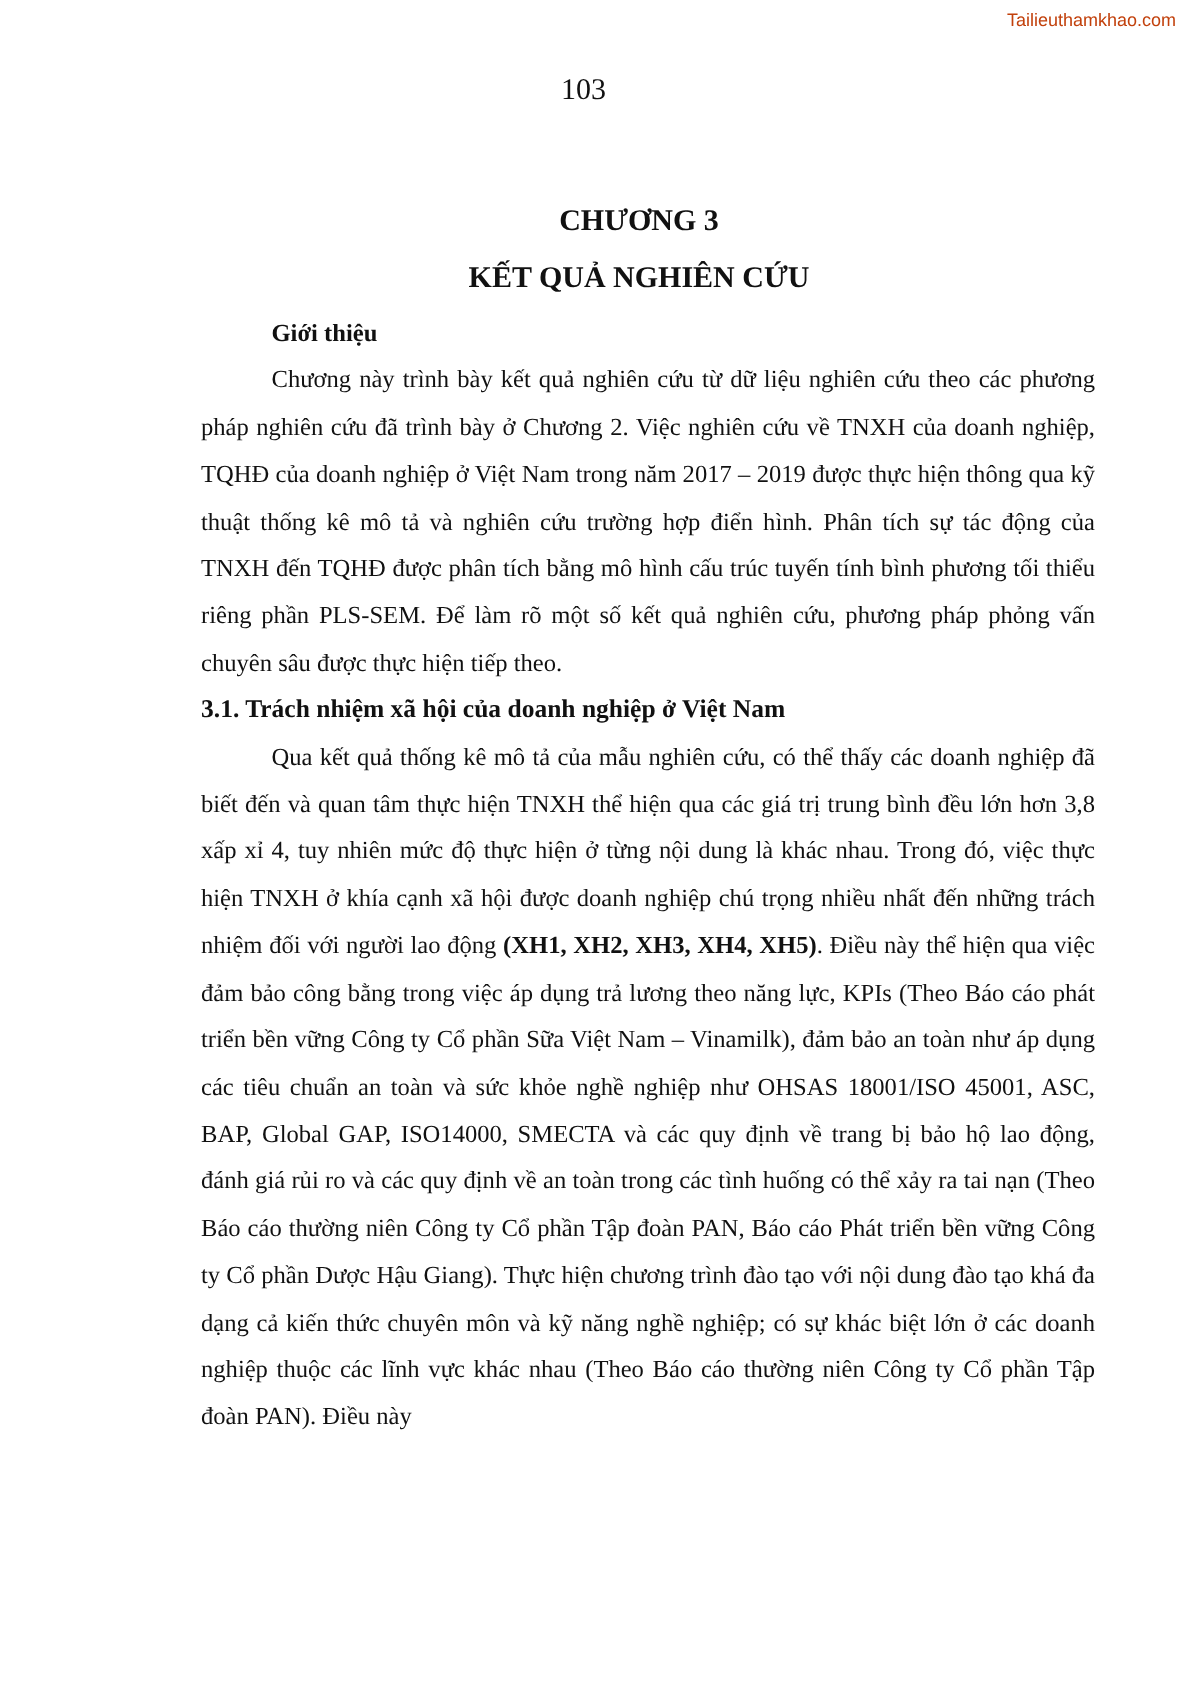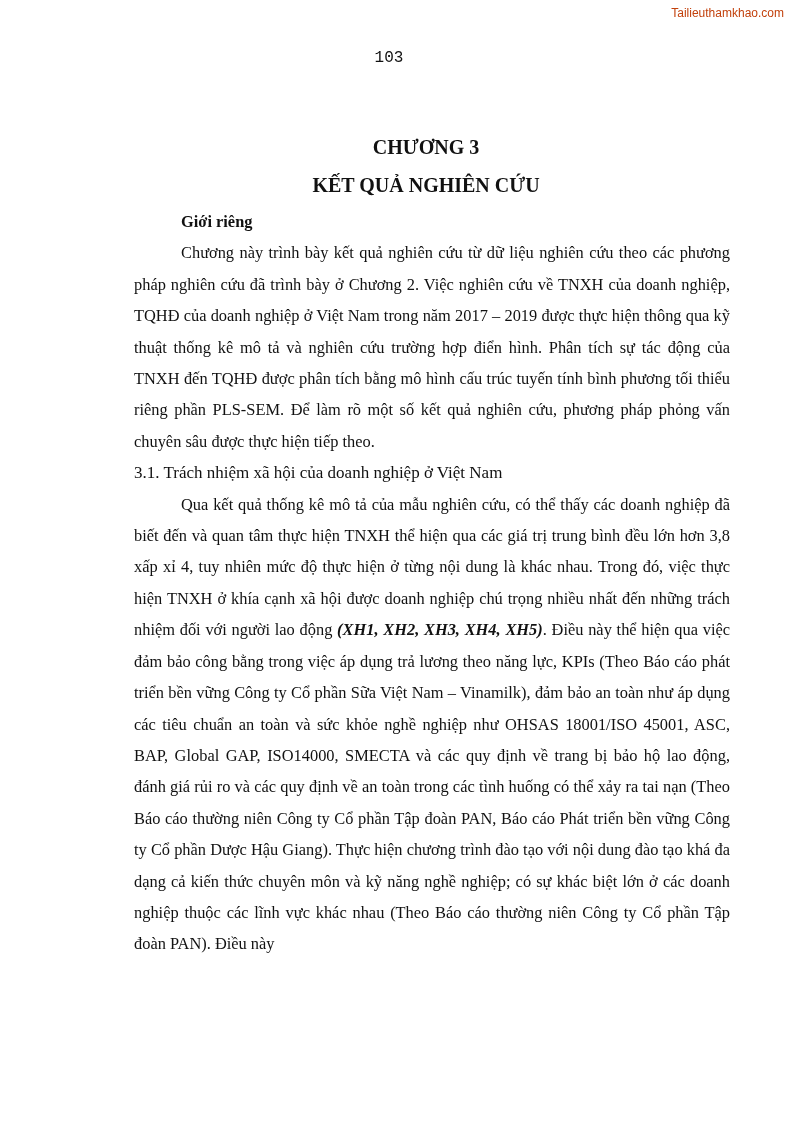--- a/index.html
+++ b/index.html
@@ -8,51 +8,51 @@
       font-family: "Liberation Serif", "DejaVu Serif", serif;
       color: #111111;
     }
     .watermark {
       position: absolute; top: 6px; right: 10px;
       font-family: "Liberation Sans", "DejaVu Sans", sans-serif;
       font-size: 12px; color: #c2410c;
     }
     .page-number {
       position: absolute; top: 49px; left: 0; width: 778px;
-      text-align: center; font-size: 16px; font-family: Liberation Mono, monospace;
+      text-align: center; font-size: 20px;
     }
     .chapter-label {
       position: absolute; top: 136px; left: 0; width: 852px;
       text-align: center; font-size: 20px; font-weight: bold;
     }
     .chapter-title {
       position: absolute; top: 174px; left: 0; width: 852px;
       text-align: center; font-size: 20px; font-weight: bold;
     }
     .content {
       position: absolute; top: 206px; left: 134px; width: 596px;
       font-size: 16.4px; line-height: 31.4px;
     }
     .intro-heading { font-weight: bold; margin: 0; padding-left: 47px; }
     p.para { margin: 0; text-align: justify; text-indent: 47px; }
-    .h2 { font-weight: normal; margin: 0; font-size: 17px; }
+    .h2 { font-weight: bold; margin: 0; font-size: 17px; }
     .h3 { font-weight: bold; font-style: italic; margin: 0; font-size: 17px; white-space: nowrap; }
-    .em-bi { font-weight: bold; font-style: italic; }
+    .em-bi { font-weight: bold; }
   </style>
 </head>
 <body>
 
 <div class="watermark">Tailieuthamkhao.com</div>
 
 <div class="page-number">103</div>
 
 <div class="chapter-label">CHƯƠNG 3</div>
 <div class="chapter-title">KẾT QUẢ NGHIÊN CỨU</div>
 
 <div class="content">
-  <div class="intro-heading">Giới riêng</div>
+  <div class="intro-heading">Giới thiệu</div>
   <p class="para">Chương này trình bày kết quả nghiên cứu từ dữ liệu nghiên cứu theo các phương pháp nghiên cứu đã trình bày ở Chương 2. Việc nghiên cứu về TNXH của doanh nghiệp, TQHĐ của doanh nghiệp ở Việt Nam trong năm 2017 – 2019 được thực hiện thông qua kỹ thuật thống kê mô tả và nghiên cứu trường hợp điển hình. Phân tích sự tác động của TNXH đến TQHĐ được phân tích bằng mô hình cấu trúc tuyến tính bình phương tối thiểu riêng phần PLS-SEM. Để làm rõ một số kết quả nghiên cứu, phương pháp phỏng vấn chuyên sâu được thực hiện tiếp theo.</p>
 
   <div class="h2">3.1.  Trách nhiệm xã hội của doanh nghiệp ở Việt Nam</div>
 
 
   <p class="para"><span>Qua kết quả thống kê mô tả của mẫu nghiên cứu, có thể thấy các doanh nghiệp đã biết đến và quan tâm thực hiện TNXH thể hiện qua các giá trị trung bình đều lớn hơn 3,8 xấp xỉ 4, tuy nhiên mức độ thực hiện ở từng nội dung là khác nhau. Trong đó, việc thực hiện TNXH ở khía cạnh xã hội được doanh nghiệp chú trọng nhiều nhất đến những trách nhiệm đối với người lao động </span><span class="em-bi">(XH1, XH2, XH3, XH4, XH5)</span><span>. Điều này thể hiện qua việc đảm bảo công bằng trong việc áp dụng trả lương theo năng lực, KPIs (Theo Báo cáo phát triển bền vững Công ty Cổ phần Sữa Việt Nam – Vinamilk), đảm bảo an toàn như áp dụng các tiêu chuẩn an toàn và sức khỏe nghề nghiệp như OHSAS 18001/ISO 45001, ASC, BAP, Global GAP, ISO14000, SMECTA và các quy định về trang bị bảo hộ lao động, đánh giá rủi ro và các quy định về an toàn trong các tình huống có thể xảy ra tai nạn (Theo Báo cáo thường niên Công ty Cổ phần Tập đoàn PAN, Báo cáo Phát triển bền vững Công ty Cổ phần Dược Hậu Giang).  Thực hiện chương trình đào tạo với nội dung đào tạo khá đa dạng cả kiến thức chuyên môn và kỹ năng nghề nghiệp; có sự khác biệt lớn ở các doanh nghiệp thuộc các lĩnh vực khác nhau (Theo Báo cáo thường niên Công ty Cổ phần Tập đoàn PAN). Điều này</span></p>
 </div>
 
 </body></html>

